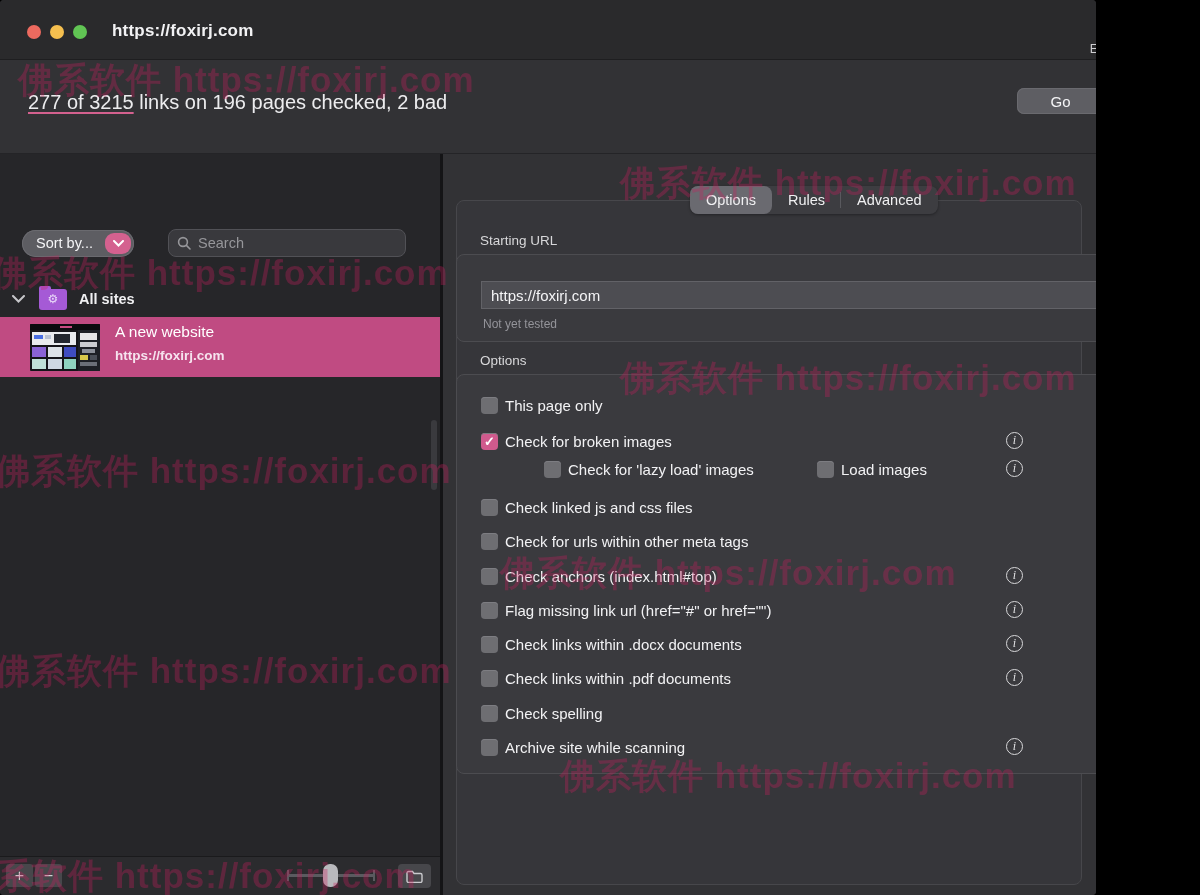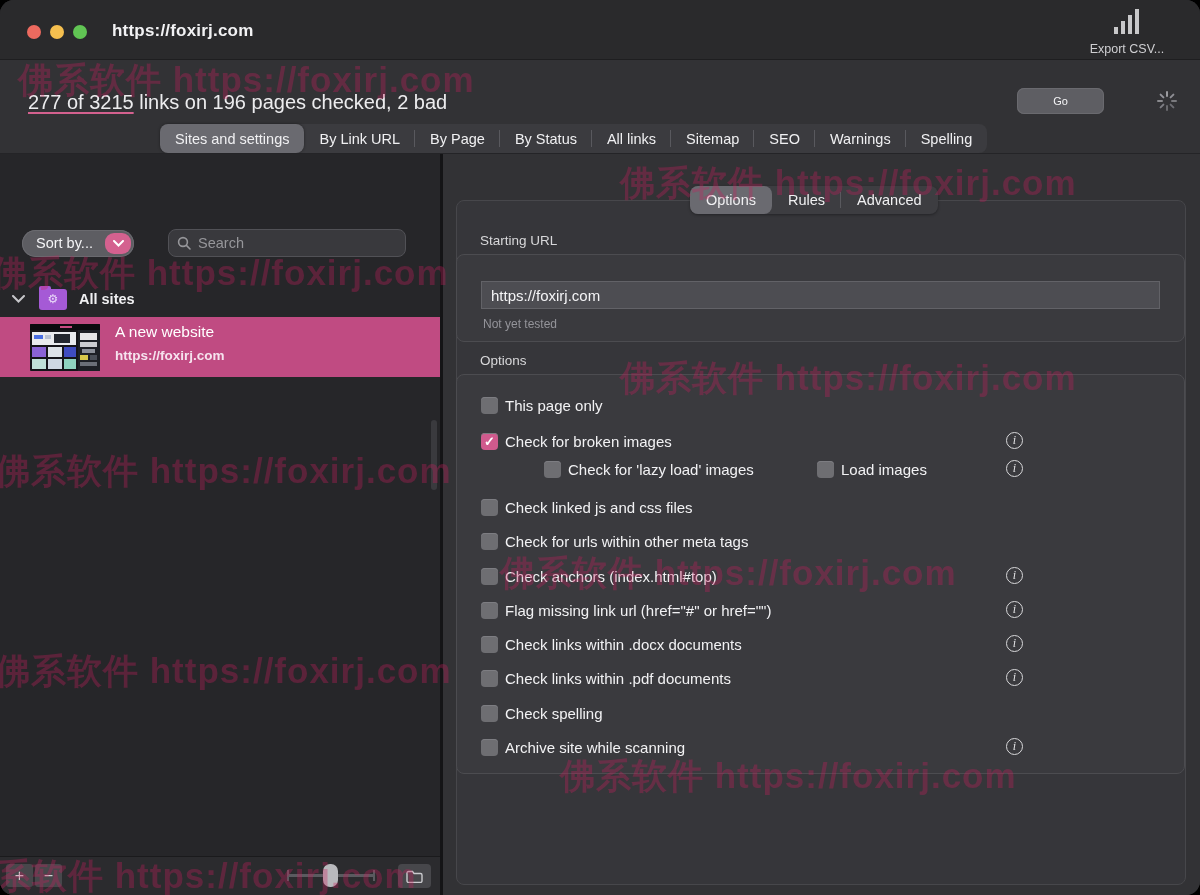--- a/index.html
+++ b/index.html
@@ -1,34 +1,34 @@
 <!DOCTYPE html>
 <html><head>
 <meta charset="utf-8">
 <style>
   * { box-sizing: border-box; margin: 0; padding: 0; }
   html,body { width:1200px; height:895px; background:#000; font-family:"Liberation Sans", sans-serif; }
-  .window { position:absolute; inset:0; width:1200px; height:895px; background:#323235; border-radius:14px; overflow:hidden; }
+  .window { position:absolute; inset:0; width:1096px; height:895px; background:#323235; border-radius:4px; overflow:hidden; }
 
   
   .titlebar { position:absolute; left:0; top:0; width:1200px; height:60px; background:#2a2a2c; border-bottom:1px solid #1e1e20; }
   .tl { position:absolute; top:25px; width:14px; height:14px; border-radius:50%; }
   .tl.red { left:27px; background:#ed6a5f; }
   .tl.yellow { left:50px; background:#f5bf4f; }
   .tl.green { left:73px; background:#61c554; }
   .win-title { position:absolute; left:112px; top:21px; font-size:17px; font-weight:bold; color:#f2f2f4; letter-spacing:.2px; }
   .export { position:absolute; right:18px; top:8px; width:110px; text-align:center; color:#cfcfd2; }
   .export .bars { display:inline-block; height:28px; }
   .export .label { font-size:12.5px; margin-top:2px; white-space:nowrap; }
 
   
   .statusrow { position:absolute; left:0; top:61px; width:1200px; height:62px; }
   .status-text { position:absolute; left:28px; top:30px; font-size:20px; color:#ececee; }
   .status-link { text-decoration:underline; text-decoration-color:#d4618f; text-underline-offset:3px; }
-  .go-btn { position:absolute; left:1017px; top:27px; width:87px; height:26px; background:#5e5e63; border:none; border-radius:7px; color:#f5f5f7; font-size:11px; font-family:inherit; box-shadow:inset 0 0 0 1px #6a6a6f; }
+  .go-btn { position:absolute; left:1017px; top:27px; width:87px; height:26px; background:#5e5e63; border:none; border-radius:7px; color:#f5f5f7; font-size:15px; font-family:inherit; box-shadow:inset 0 0 0 1px #6a6a6f; }
   .spinner { position:absolute; left:1156px; top:29px; width:22px; height:22px; }
 
   
   .main-tabs { position:absolute; left:160px; top:124px; height:29px; display:flex; align-items:stretch; background:#3b3b3f; border-radius:8px; }
   .main-tab { display:flex; align-items:center; padding:0 15px; font-size:14.5px; color:#f0f0f2; position:relative; white-space:nowrap; }
   .main-tab:not(.selected):not(:last-child)::after { content:""; position:absolute; right:0; top:6px; bottom:6px; width:1px; background:#59595e; }
   .main-tab.selected { background:#6a6a70; border-radius:8px; box-shadow:0 0 3px rgba(0,0,0,.4); }
   .content-divider { position:absolute; left:0; top:153px; width:1200px; height:1px; background:#242427; }
 
   
@@ -128,31 +128,20 @@
           <line x1="16" y1="11" x2="20" y2="11" stroke="#7a7a7e"></line>
           <line x1="4.6" y1="4.6" x2="7.4" y2="7.4" stroke="#94949a"></line>
           <line x1="14.6" y1="14.6" x2="17.4" y2="17.4" stroke="#6e6e74"></line>
           <line x1="4.6" y1="17.4" x2="7.4" y2="14.6" stroke="#7e7e84"></line>
           <line x1="14.6" y1="7.4" x2="17.4" y2="4.6" stroke="#8e8e94"></line>
         </g>
       </svg>
     </div>
   </div>
 
-  <div class="main-tabs">
-    <div class="main-tab selected">Sites and settings</div>
-    <div class="main-tab">By Link URL</div>
-    <div class="main-tab">By Page</div>
-    <div class="main-tab">By Status</div>
-    <div class="main-tab">All links</div>
-    <div class="main-tab">Sitemap</div>
-    <div class="main-tab">SEO</div>
-    <div class="main-tab">Warnings</div>
-    <div class="main-tab">Spelling</div>
-  </div>
   <div class="content-divider"></div>
 
   <div class="sidebar">
     <div class="sort-btn">
       <span class="lbl">Sort by...</span>
       <span class="chev-box">
         <svg width="11" height="7" viewBox="0 0 11 7">
             <polyline points="1,1 5.5,5.5 10,1" fill="none" stroke="#fff" stroke-width="2" stroke-linecap="round"></polyline>
           </svg>
       </span>

